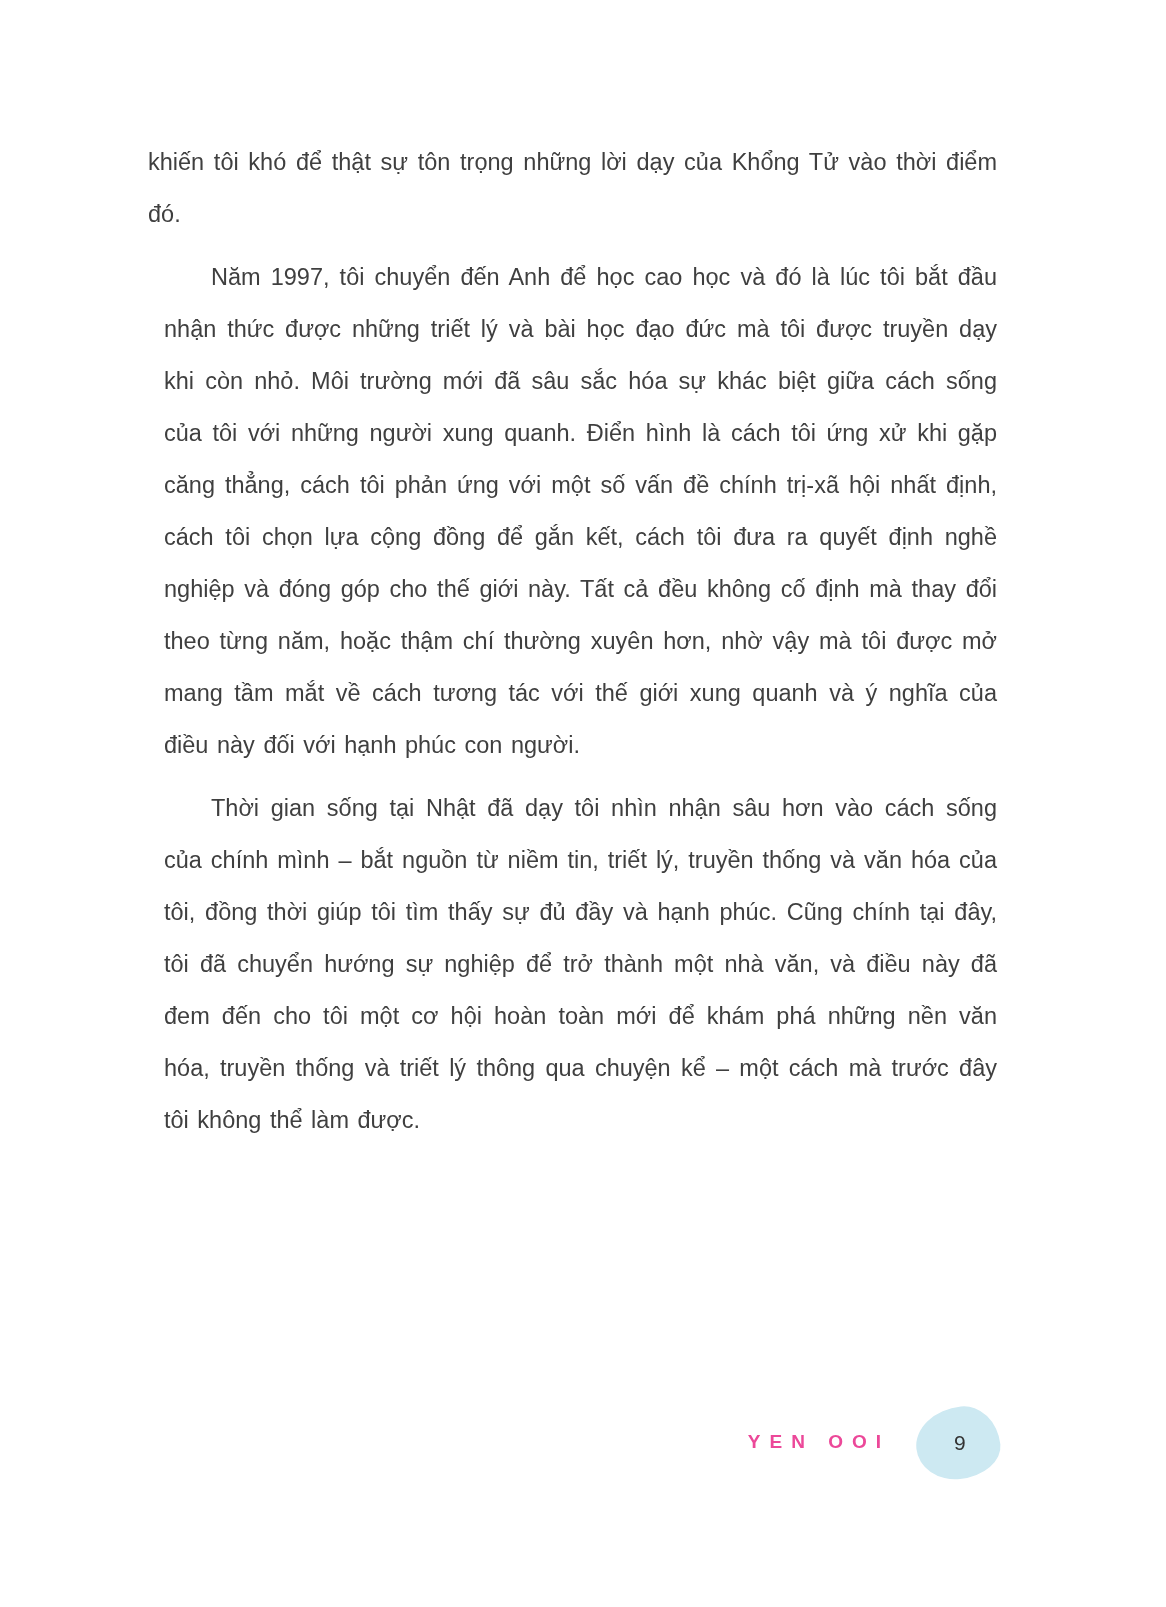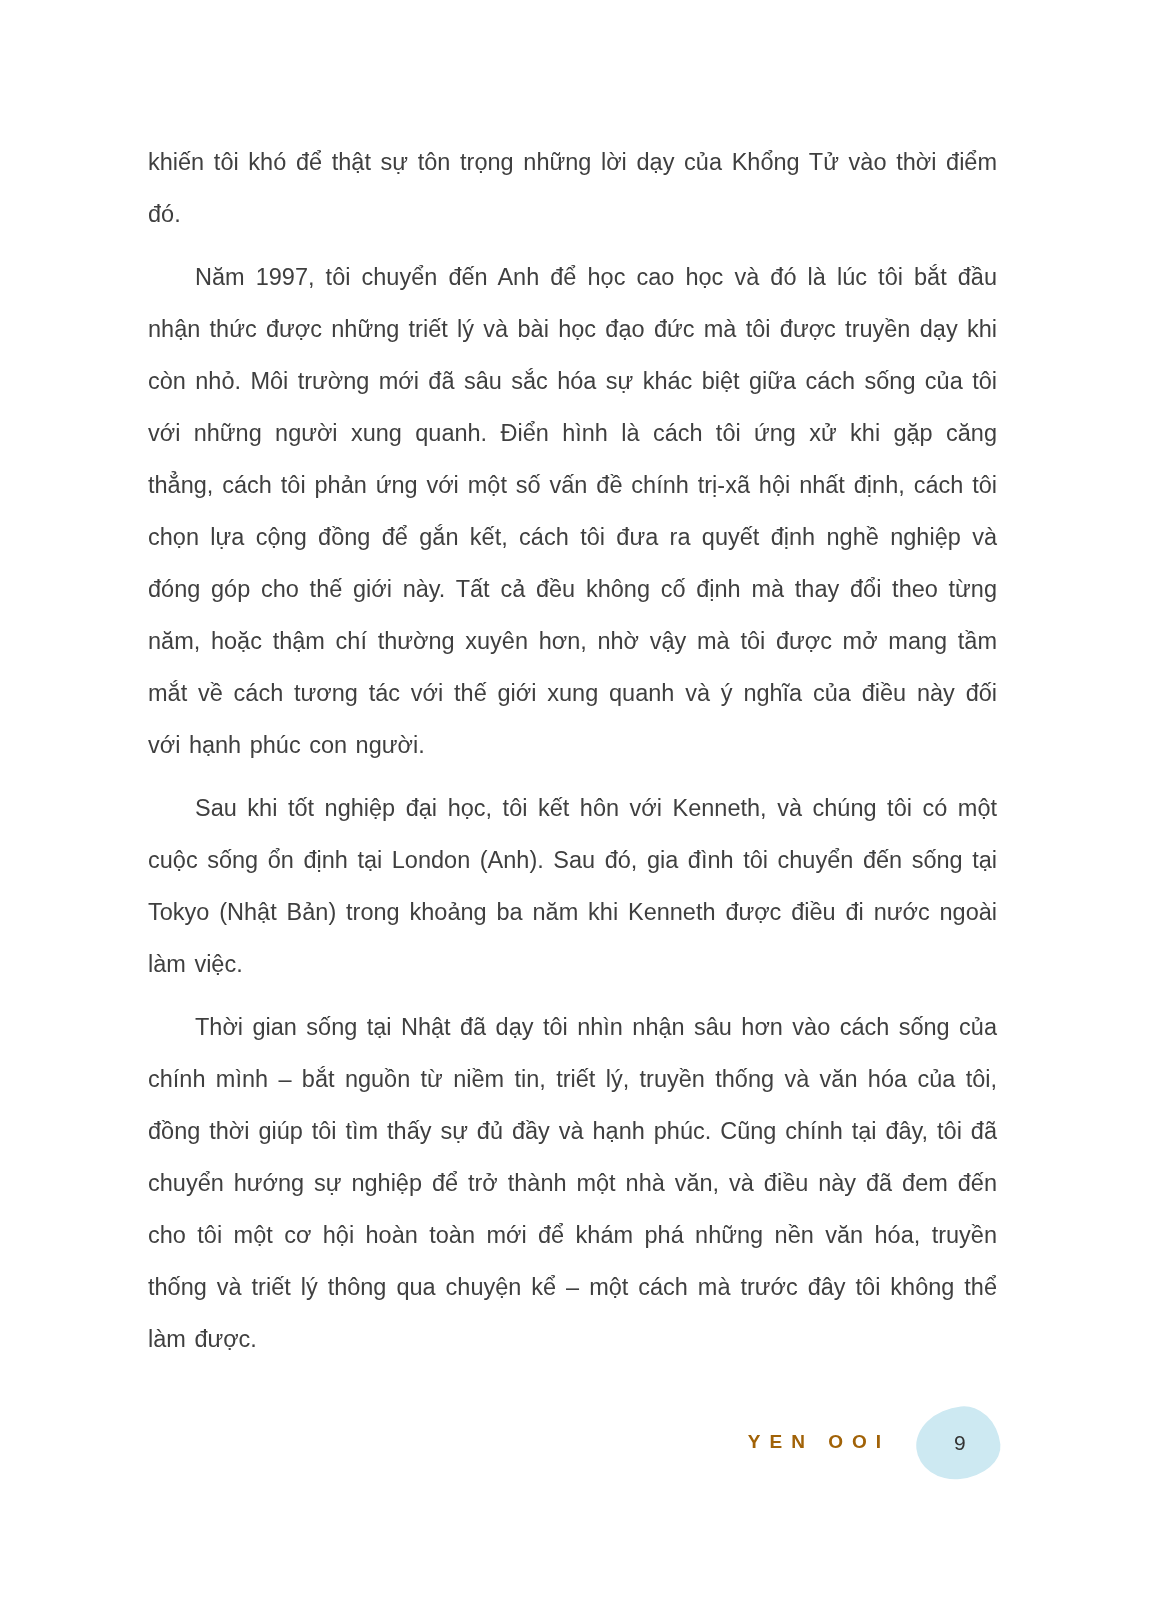--- a/index.html
+++ b/index.html
@@ -31,37 +31,38 @@
   .para {
     font-size: 23.5px;
     line-height: 52px;
     text-align: justify;
     color: #3f3f3f;
     margin: 0 0 11px 0;
     word-spacing: 2px;
   }
   .para.indent {
     text-indent: 47px;
+    margin-left: 16px;
   }
   .footer {
     position: absolute;
     top: 1398px;
     left: 0;
     width: 1000px;
     height: 90px;
     display: flex;
     justify-content: flex-end;
     align-items: center;
     gap: 26px;
   }
   .author {
     font-size: 19px;
     font-weight: bold;
     letter-spacing: 9px;
-    color: #a16207;
+    color: #ec4899;
     white-space: nowrap;
     padding-bottom: 2px;
   }
   .page-number-blob {
     width: 84px;
     height: 72px;
     display: flex;
     align-items: center;
     justify-content: center;
     border-radius: 58% 42% 52% 48% / 52% 58% 42% 48%;
@@ -75,21 +76,20 @@
   }
 </style>
 </head>
 <body>
 
 <div class="page">
 
   <div class="text-block" style="color: rgb(63, 63, 63);">
     <p class="para">khiến tôi khó để thật sự tôn trọng những lời dạy của Khổng Tử vào thời điểm đó.</p>
     <p class="para indent">Năm 1997, tôi chuyển đến Anh để học cao học và đó là lúc tôi bắt đầu nhận thức được những triết lý và bài học đạo đức mà tôi được truyền dạy khi còn nhỏ. Môi trường mới đã sâu sắc hóa sự khác biệt giữa cách sống của tôi với những người xung quanh. Điển hình là cách tôi ứng xử khi gặp căng thẳng, cách tôi phản ứng với một số vấn đề chính trị-xã hội nhất định, cách tôi chọn lựa cộng đồng để gắn kết, cách tôi đưa ra quyết định nghề nghiệp và đóng góp cho thế giới này. Tất cả đều không cố định mà thay đổi theo từng năm, hoặc thậm chí thường xuyên hơn, nhờ vậy mà tôi được mở mang tầm mắt về cách tương tác với thế giới xung quanh và ý nghĩa của điều này đối với hạnh phúc con người.</p>
-    <p class="para indent">Sau khi tốt nghiệp đại học, tôi kết hôn với Kenneth, và chúng tôi có một cuộc sống ổn định tại London (Anh). Sau đó, gia đình tôi chuyển đến sống tại Tokyo (Nhật Bản) trong khoảng ba năm khi Kenneth được điều đi nước ngoài làm việc.</p>
     <p class="para indent">Thời gian sống tại Nhật đã dạy tôi nhìn nhận sâu hơn vào cách sống của chính mình – bắt nguồn từ niềm tin, triết lý, truyền thống và văn hóa của tôi, đồng thời giúp tôi tìm thấy sự đủ đầy và hạnh phúc. Cũng chính tại đây, tôi đã chuyển hướng sự nghiệp để trở thành một nhà văn, và điều này đã đem đến cho tôi một cơ hội hoàn toàn mới để khám phá những nền văn hóa, truyền thống và triết lý thông qua chuyện kể – một cách mà trước đây tôi không thể làm được.</p>
   </div>
 
   <div class="footer">
     <span class="author">YEN OOI</span>
     <span class="page-number-blob" style="background: rgb(205, 233, 242);">
       <span class="page-number">9</span>
     </span>
   </div>
 

